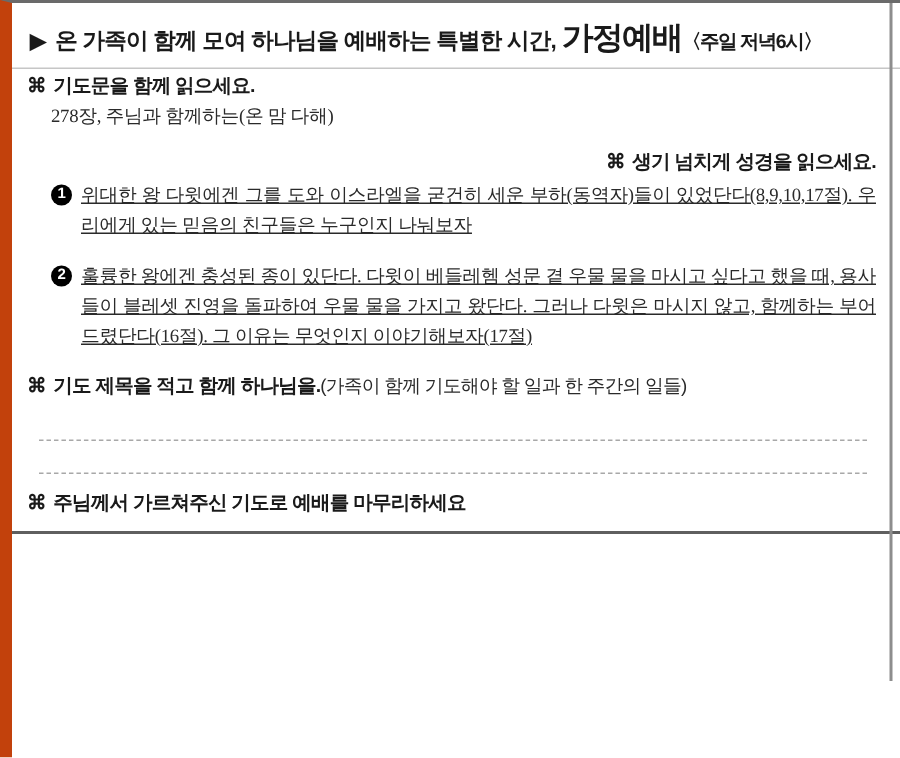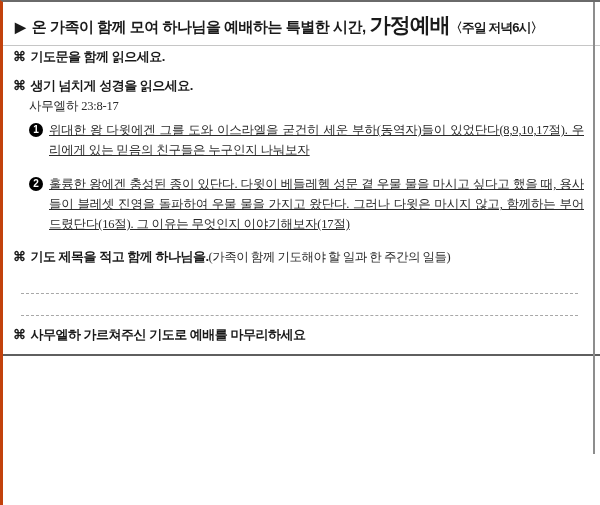--- a/index.html
+++ b/index.html
@@ -3,21 +3,21 @@
 <meta charset="utf-8">
 <style>
   html, body { margin: 0; padding: 0; background: #ffffff; }
   .page {
     position: relative;
     width: 600px;
     height: 505px;
     box-sizing: border-box;
     background: #ffffff;
     border-top: 2px solid #6a6a6a;
-    border-left: 3px solid #c2410c;
+    border-left: 8px solid #c2410c;
     overflow: hidden;
     font-family: "Liberation Sans", sans-serif;
     color: #1a1a1a;
   }
   .right-border {
     position: absolute;
     top: 0; right: 5px;
     width: 2px; height: 452px;
     background: #8d8d8d;
   }
@@ -31,21 +31,21 @@
   .title-emphasis { font-size: 21px; font-weight: bold; letter-spacing: -1px; margin-left: 4px; }
   .title-suffix { font-size: 13px; font-weight: bold; letter-spacing: -1px; }
   .content { padding: 2px 16px 16px 10px; }
   .sec-heading {
     font-size: 13px; font-weight: bold; letter-spacing: -0.5px;
     line-height: 17px;
   }
   .marker { font-weight: bold; margin-right: 5px; font-size: 13px; }
   .heading-note {
     font-weight: normal;
-    font-family: Liberation Serif, serif;
+    font-family: Liberation Sans, sans-serif;
     font-size: 12.5px;
     color: #2a2a2a;
   }
   .body-text {
     font-family: "Liberation Serif", serif;
     font-size: 12.5px;
     line-height: 20px;
     color: #2a2a2a;
     letter-spacing: -0.2px;
   }
@@ -58,21 +58,21 @@
     margin: 3px 6px 0 0;
     border-radius: 50%;
     background: #000000;
     color: #ffffff;
     font-size: 10px; font-weight: bold;
     line-height: 14px; text-align: center;
     font-family: "Liberation Sans", sans-serif;
   }
   .talk-item .talk-text { flex: 1; text-align: justify; text-decoration: underline; }
   .mt-lg { margin-top: 14px; }
-  .mt-md { margin-top: 12px; }
+  .mt-md { margin-top: 12px; text-align: right; }
   .mt-item2 { margin-top: 14px; }
   .write-line {
     height: 0;
     border-bottom: 1px dashed #a8a8a8;
     margin: 0 6px 0 8px;
   }
   .write-line.first { margin-top: 27px; }
   .write-line.second { margin-top: 21px; }
   .closing-heading { margin-top: 10px; }
   .solid-divider {
@@ -90,41 +90,41 @@
   <div class="title-bar">
     <span class="title-marker">▶</span><span class="title-text">온 가족이 함께 모여 하나님을 예배하는 특별한 시간,</span><span class="title-emphasis">가정예배</span><span class="title-suffix">〈주일 저녁6시〉</span>
   </div>
 
   <div class="content">
 
     <div class="sec-heading">
       <span class="marker">⌘</span><span>기도문을 함께 읽으세요.</span>
     </div>
 
+    <div class="body-text sub-line">278장, 주님과 함께하는(온 맘 다해)</div>
 
     <div class="sec-heading mt-md">
       <span class="marker">⌘</span><span>생기 넘치게 성경을 읽으세요.</span>
     </div>
-    <div class="body-text sub-line">사무엘하 23:8-17</div>
 
     <div class="body-text talk-item">
       <span class="bullet-icon">1</span>
       <span class="talk-text">위대한 왕 다윗에겐 그를 도와 이스라엘을 굳건히 세운 부하(동역자)들이 있었단다(8,9,10,17절). 우리에게 있는 믿음의 친구들은 누구인지 나눠보자</span>
     </div>
     <div class="body-text talk-item mt-item2">
       <span class="bullet-icon">2</span>
       <span class="talk-text">훌륭한 왕에겐 충성된 종이 있단다. 다윗이 베들레헴 성문 곁 우물 물을 마시고 싶다고 했을 때, 용사들이 블레셋 진영을 돌파하여 우물 물을 가지고 왔단다. 그러나 다윗은 마시지 않고, 함께하는 부어드렸단다(16절). 그 이유는 무엇인지 이야기해보자(17절)</span>
     </div>
 
     <div class="sec-heading mt-lg">
       <span class="marker">⌘</span><span>기도 제목을 적고 함께 하나님을.</span><span class="heading-note">(가족이 함께 기도해야 할 일과 한 주간의 일들)</span>
     </div>
     <div class="write-line first"></div>
     <div class="write-line second"></div>
 
     <div class="sec-heading closing-heading">
-      <span class="marker">⌘</span><span>사무엘하 가르쳐주신 기도로 예배를 마무리하세요</span>
+      <span class="marker">⌘</span><span>주님께서 가르쳐주신 기도로 예배를 마무리하세요</span>
     </div>
 
     <div class="solid-divider"></div>
 
   </div>
 </div>
 
 </body></html>

